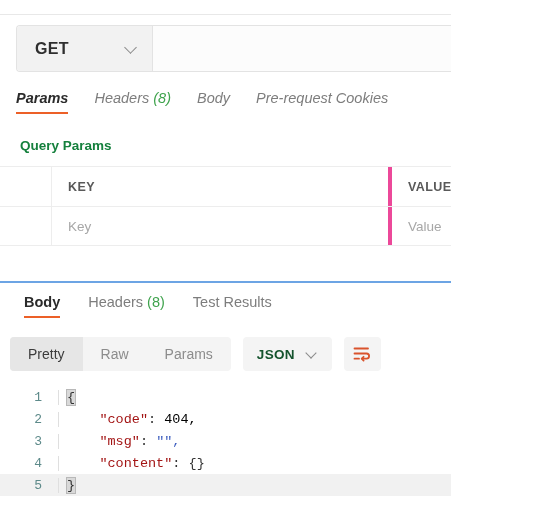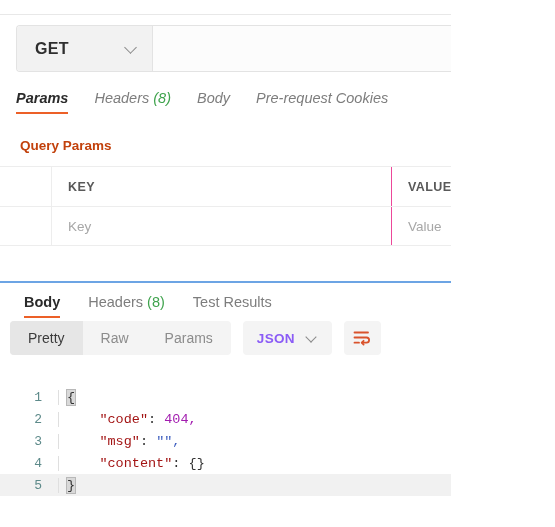--- a/index.html
+++ b/index.html
@@ -102,39 +102,39 @@
     height: 2.5px;
     background: #ec6028;
   }
   .cnt { color: #3fa34d; }
 
   
   .qp-title {
     position: absolute; left: 20px; top: 138px;
     font-size: 13.5px;
     font-weight: bold;
-    color: #c2410c;
+    color: #15803d;
   }
   .param-table {
     position: absolute; left: 0; top: 166px;
     width: 555px;
   }
   .ptr {
     display: flex;
     border-top: 1px solid #ededed;
     border-bottom: 1px solid #ededed;
     height: 40px;
   }
   .ptr.head { border-bottom: none; }
   .ptr.body-row { border-top: 1px solid #ededed; }
   .pcell {
     display: flex;
     align-items: center;
     padding: 0 0 0 16px;
-    border-right: 1px solid #ec4899;
+    border-right: 4px solid #ec4899;
     font-size: 13px;
   }
   .pcell.chk { width: 52px; padding: 0; border-right: 1px solid #ededed; }
   .pcell.key { width: 340px; }
   .pcell.val { width: 163px; border-right: none; }
   .hdr-txt {
     font-size: 12.5px;
     font-weight: bold;
     color: #595959;
     letter-spacing: .4px;
@@ -171,21 +171,21 @@
   .restab.active::after {
     content: "";
     position: absolute;
     left: 0; right: 0; bottom: 0;
     height: 2.5px;
     background: #ec6028;
   }
 
   
   .fmt-bar {
-    position: absolute; left: 10px; top: 321px;
+    position: absolute; left: 10px; top: 337px;
     display: flex;
     align-items: center;
   }
   .seg {
     display: flex;
     background: #f4f4f4;
     border-radius: 4px;
     overflow: hidden;
     height: 34px;
   }
@@ -210,21 +210,21 @@
     height: 34px;
     margin-left: 12px;
     padding: 0 14px;
     background: #f4f4f4;
     border-radius: 4px;
     cursor: pointer;
   }
   .json-label {
     font-size: 13.5px;
     font-weight: bold;
-    color: #8b5cf6;
+    color: #14532d;
     letter-spacing: .3px;
   }
   .chev-sm {
     width: 11px; height: 11px;
     position: relative;
     display: inline-block;
   }
   .chev-sm::after {
     content: "";
     position: absolute;
@@ -268,21 +268,21 @@
     flex: none;
   }
   .code-line {
     flex: 1;
     border-left: 1px solid #dfdfdf;
     padding-left: 8px;
     white-space: pre;
     color: #333333;
   }
   .tok-key   { color: #a31515; }
-  .tok-num   { color: #a21caf; }
+  .tok-num   { color: #000000; }
   .tok-str   { color: #4060c0; }
   .tok-punct { color: #333333; }
   .brace-hl {
     background: #d9d9d9;
     outline: 1px solid #b8b8b8;
   }
 </style>
 </head>
 <body>
 

